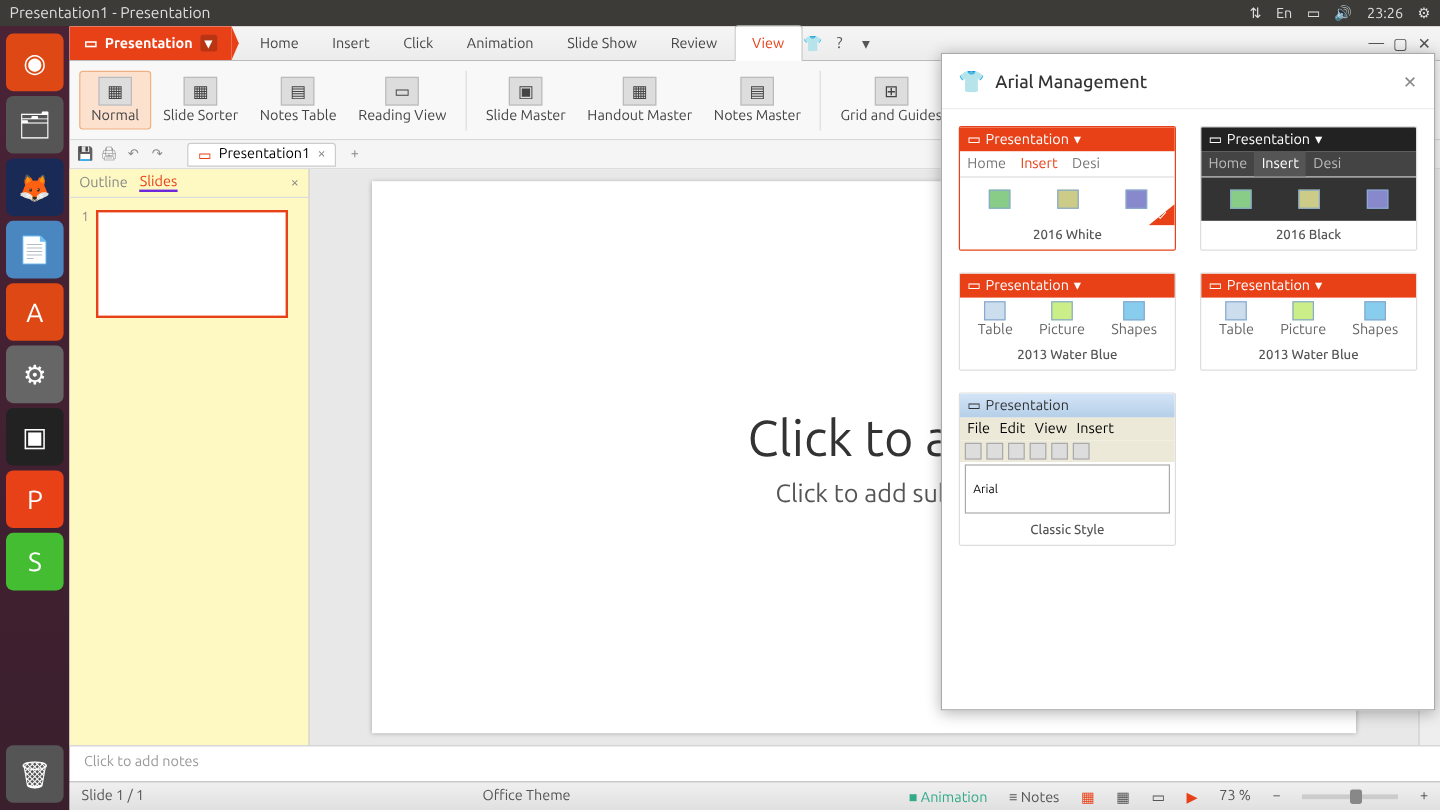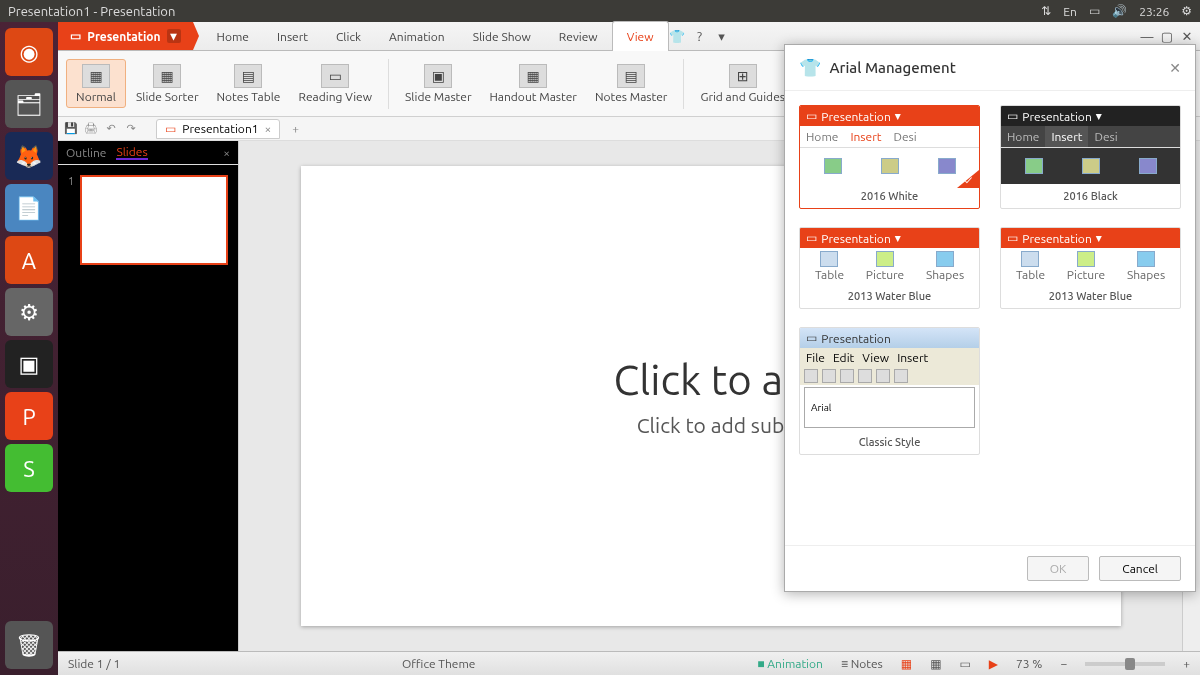--- a/index.html
+++ b/index.html
@@ -33,21 +33,21 @@
 .ribbon{height:66px;background:#f8f8f8;border-bottom:1px solid #d0d0d0;display:flex;align-items:center;padding:0 8px;gap:2px}
 .rbtn{display:flex;flex-direction:column;align-items:center;justify-content:center;padding:4px 8px;color:#444;gap:2px;border-radius:3px;cursor:pointer;text-align:center;font-size:11px;min-width:60px}
 .rbtn.sel{background:#fce1cf;border:1px solid #f0b080}
 .rbtn .ic{width:28px;height:24px;background:#ddd;border:1px solid #bbb;display:flex;align-items:center;justify-content:center;font-size:14px}
 .sep{width:1px;height:50px;background:#ddd;margin:0 6px}
 .qat{height:24px;background:#f5f5f5;border-bottom:1px solid #ddd;display:flex;align-items:center;padding:0 6px;gap:6px}
 .qat .q{width:14px;height:14px;color:#888;display:inline-flex;align-items:center;justify-content:center;font-size:11px}
 .doctab{display:flex;align-items:center;gap:6px;background:#fff;border:1px solid #ccc;padding:2px 8px;border-radius:3px 3px 0 0;margin-left:12px}
 .doctab .x{color:#888}
 .work{flex:1;display:flex;background:#e8e8e8;min-height:0}
-.sidepanel{width:181px;background:#000000;border-right:1px solid #ccc;display:flex;flex-direction:column}
+.sidepanel{width:200px;background:#fef9c3;border-right:1px solid #ccc;display:flex;flex-direction:column}
 .sphdr{display:flex;border-bottom:1px solid #ddd;padding:4px 8px;gap:10px;align-items:center}
 .sphdr span{color:#888;cursor:pointer}
 .sphdr .on{color:#e84118;border-bottom:2px solid #6d28d9}
 .sphdr .cx{margin-left:auto;color:#888}
 .thumb{margin:10px;display:flex;gap:6px}
 .thumb .num{color:#888;font-size:11px}
 .thumb .sl{width:160px;height:90px;background:#fff;border:2px solid #e84118}
 .canvas{flex:1;display:flex;align-items:center;justify-content:center;position:relative;overflow:hidden}
 .slide{width:820px;height:460px;background:#fff;box-shadow:0 1px 4px rgba(0,0,0,.3);display:flex;flex-direction:column;align-items:center;justify-content:center;gap:10px}
 .slide .t1{font-size:42px;color:#333}
@@ -216,20 +216,23 @@
         <div class="t1">Click to ad</div>
         <div class="t2">Click to add sub</div>
       </div>
     </div>
     <div class="rside">
       <span>◂</span>
       <span>▴</span>
     </div>
   </div>
 
+  <div class="notes">
+    <span>Click to add notes</span>
+  </div>
 
   <div class="status">
     <span>Slide 1 / 1</span>
     <span class="sp"></span>
     <span>Office Theme</span>
     <span class="sp"></span>
     <span style="color:#3a8">■ <span>Animation</span></span>
     <span>≡ <span>Notes</span></span>
     <span style="color:#e84118">▦</span>
     <span>▦</span>
@@ -359,17 +362,13 @@
           <span></span>
           <span></span>
           <span></span>
           <span></span>
           <span></span>
         </div>
       <div class="cfont">Arial</div>
       <div class="lbl">Classic Style</div>
     </div>
   </div>
-  <div class="dlgbtns">
-    <button disabled="">OK</button>
-    <button>Cancel</button>
-  </div>
 </div>
 
 </body></html>

